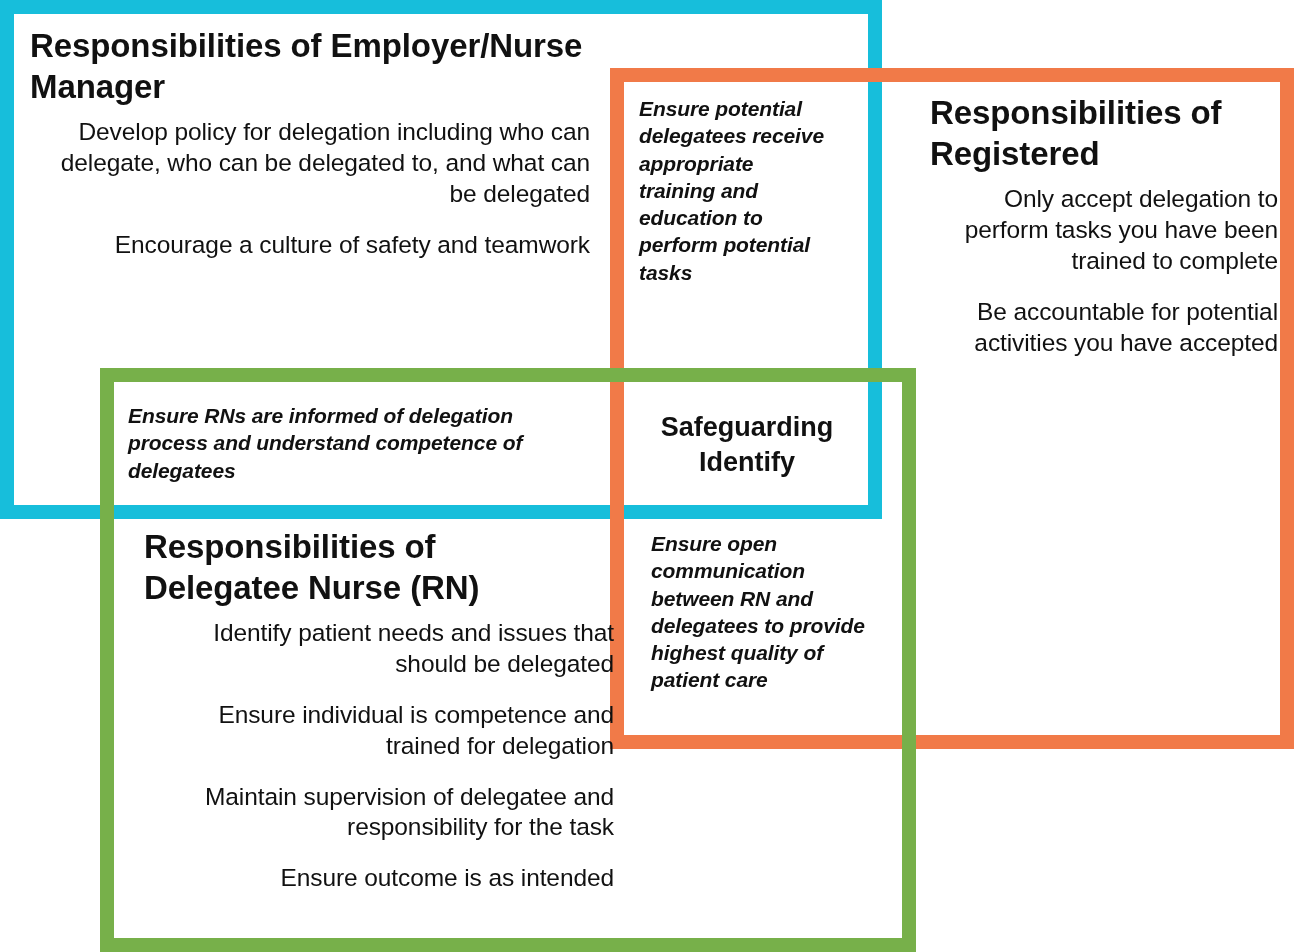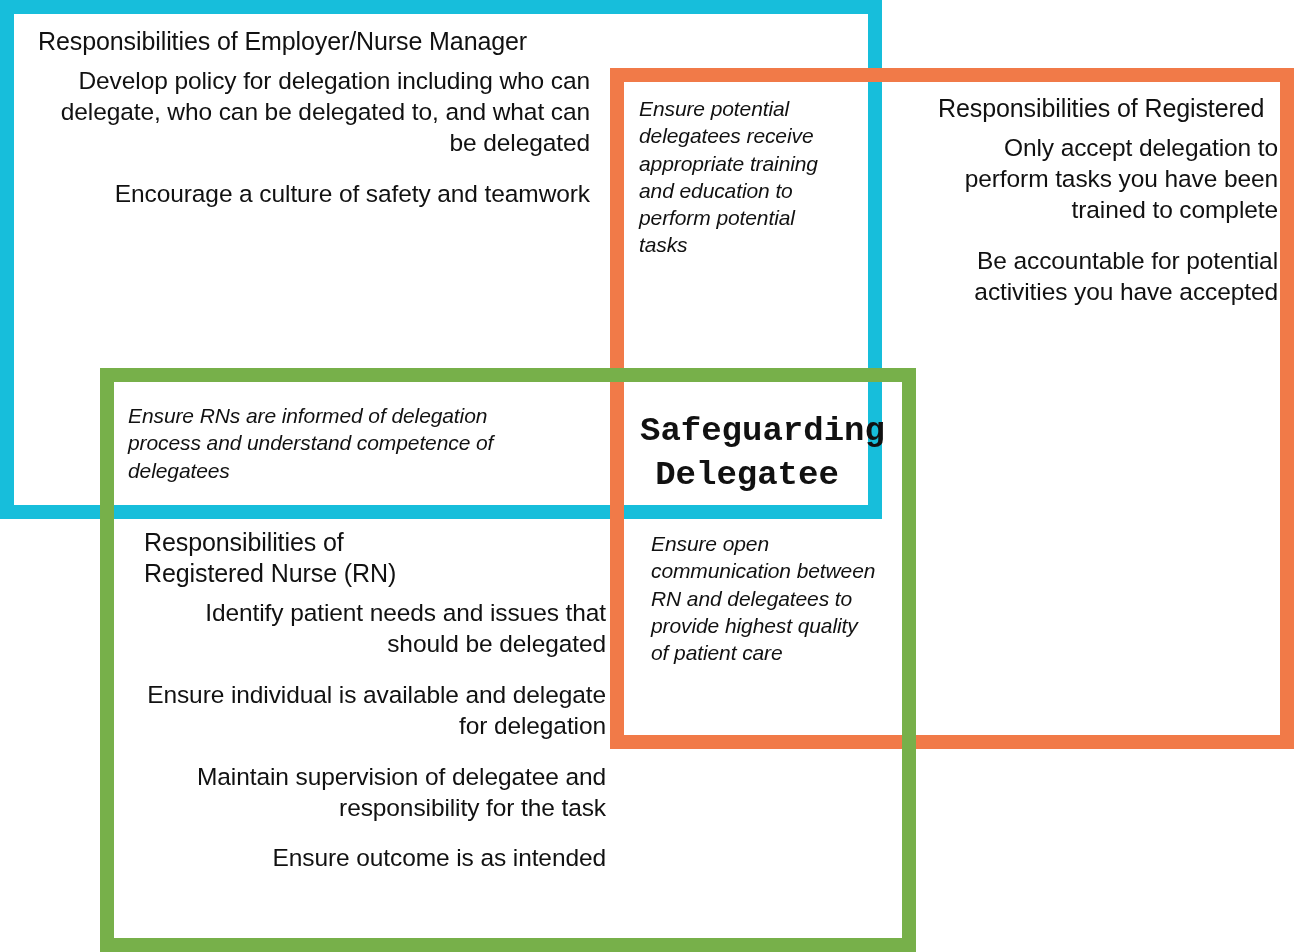--- a/index.html
+++ b/index.html
@@ -60,58 +60,56 @@
 
   
   .txt {
     position: absolute;
     z-index: 10;
     color: #111111;
     background: transparent;
   }
 
   .heading {
-    font-weight: normal;
-    font-size: 25px;
+    font-weight: bold;
+    font-size: 33px;
     line-height: 1.24;
     letter-spacing: -0.1px;
-    margin-left: 8px;
   }
 
   .body-para {
     font-size: 24.5px;
     line-height: 1.26;
     letter-spacing: -0.1px;
   }
 
   .overlap-para {
-    font-weight: normal;
+    font-weight: bold;
     font-style: italic;
     font-size: 21px;
     line-height: 1.30;
     letter-spacing: -0.1px;
   }
 
   .center-title {
     font-weight: bold;
-    font-size: 34px;
+    font-size: 27px;
     line-height: 1.28;
     text-align: center;
-    font-family: Liberation Mono, monospace;
   }
 
   .gap { height: 0.58em; }
 
   p { margin: 0 0 0 0; text-align: right; }
   p + p { margin-top: 20px; }
 
   
   #employer-block   { left: 30px;  top: 26px;  width: 560px; }
   #delegatee-block  { left: 930px; top: 93px;  width: 348px; }
-  #rn-block         { left: 136px; top: 527px; width: 470px; }
+  #rn-block         { left: 144px; top: 527px; width: 470px; }
 
   #overlap-train    { left: 639px; top: 95px;  width: 196px; }
   #overlap-inform   { left: 128px; top: 402px; width: 420px; }
   #overlap-comm     { left: 651px; top: 530px; width: 225px; }
   #center-block     { left: 640px; top: 410px; width: 214px; }
 </style>
 </head>
 <body>
 
 <div id="canvas">
@@ -136,35 +134,35 @@
     <div class="gap"></div>
     <div class="body-para">
       <p>Only accept delegation to perform tasks you have been trained to complete</p>
       <p>Be accountable for potential activities you have accepted</p>
     </div>
   </div>
 
   <div class="txt" id="rn-block">
     <div class="heading">
       <div>Responsibilities of</div>
-      <div>Registered Nurse (RN)</div>
+      <div>Delegatee Nurse (RN)</div>
     </div>
     <div class="gap"></div>
     <div class="body-para">
       <p>Identify patient needs and issues that should be delegated</p>
-      <p>Ensure individual is available and delegate for delegation</p>
+      <p>Ensure individual is competence and trained for delegation</p>
       <p>Maintain supervision of delegatee and responsibility for the task</p>
       <p>Ensure outcome is as intended</p>
     </div>
   </div>
 
   <div class="txt overlap-para" id="overlap-train">Ensure potential delegatees receive appropriate training and education to perform potential tasks</div>
 
   <div class="txt overlap-para" id="overlap-inform">Ensure RNs are informed of delegation process and understand competence of delegatees</div>
 
   <div class="txt overlap-para" id="overlap-comm">Ensure open communication between RN and delegatees to provide highest quality of patient care</div>
 
   <div class="txt center-title" id="center-block">
     <div>Safeguarding</div>
-    <div>Delegatee</div>
+    <div>Identify</div>
   </div>
 
 </div>
 
 </body></html>

